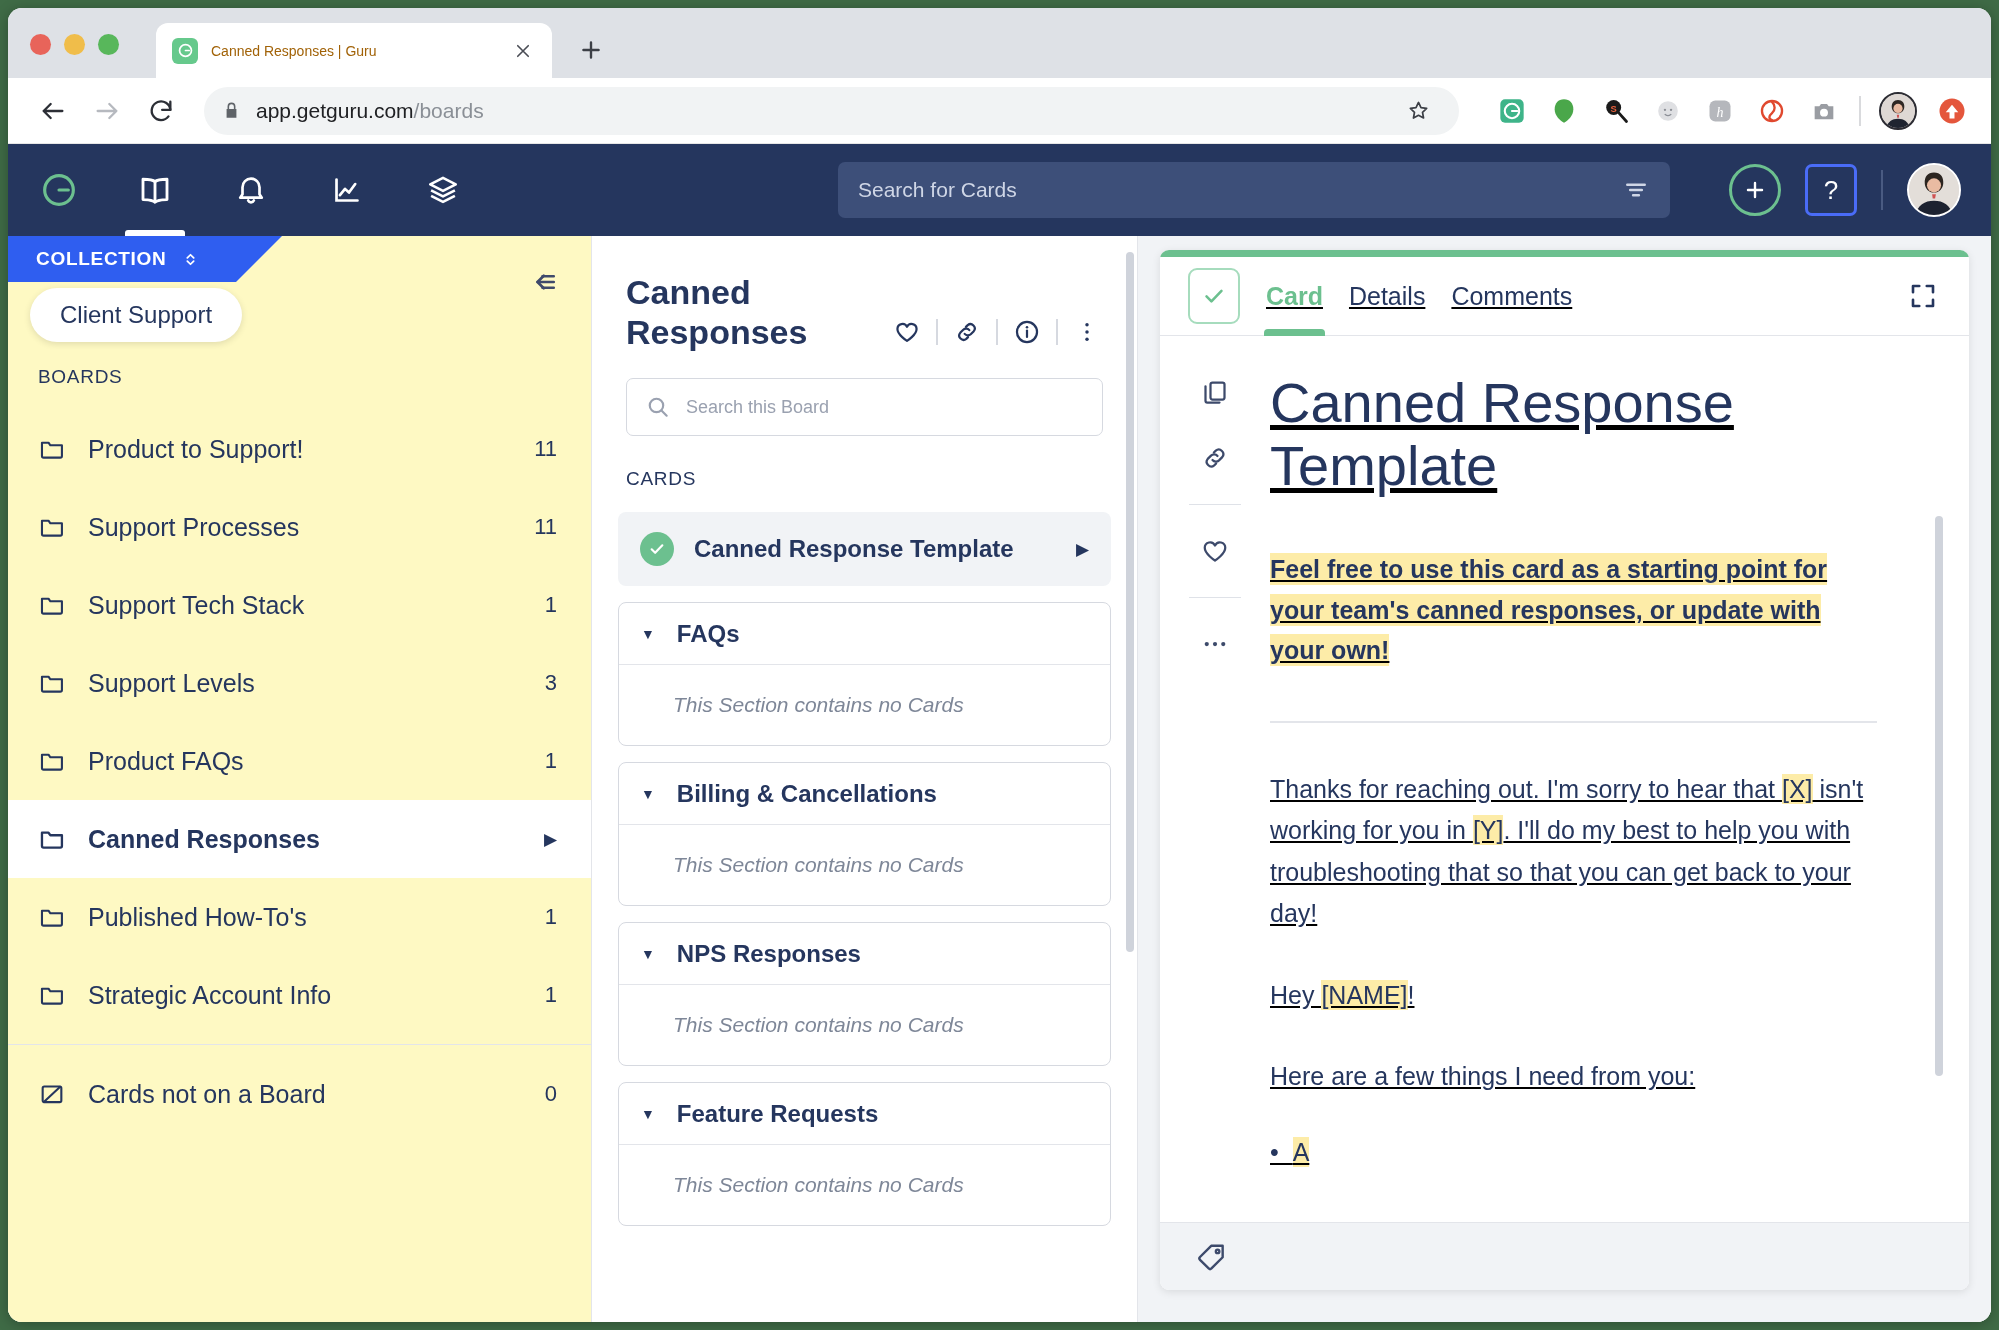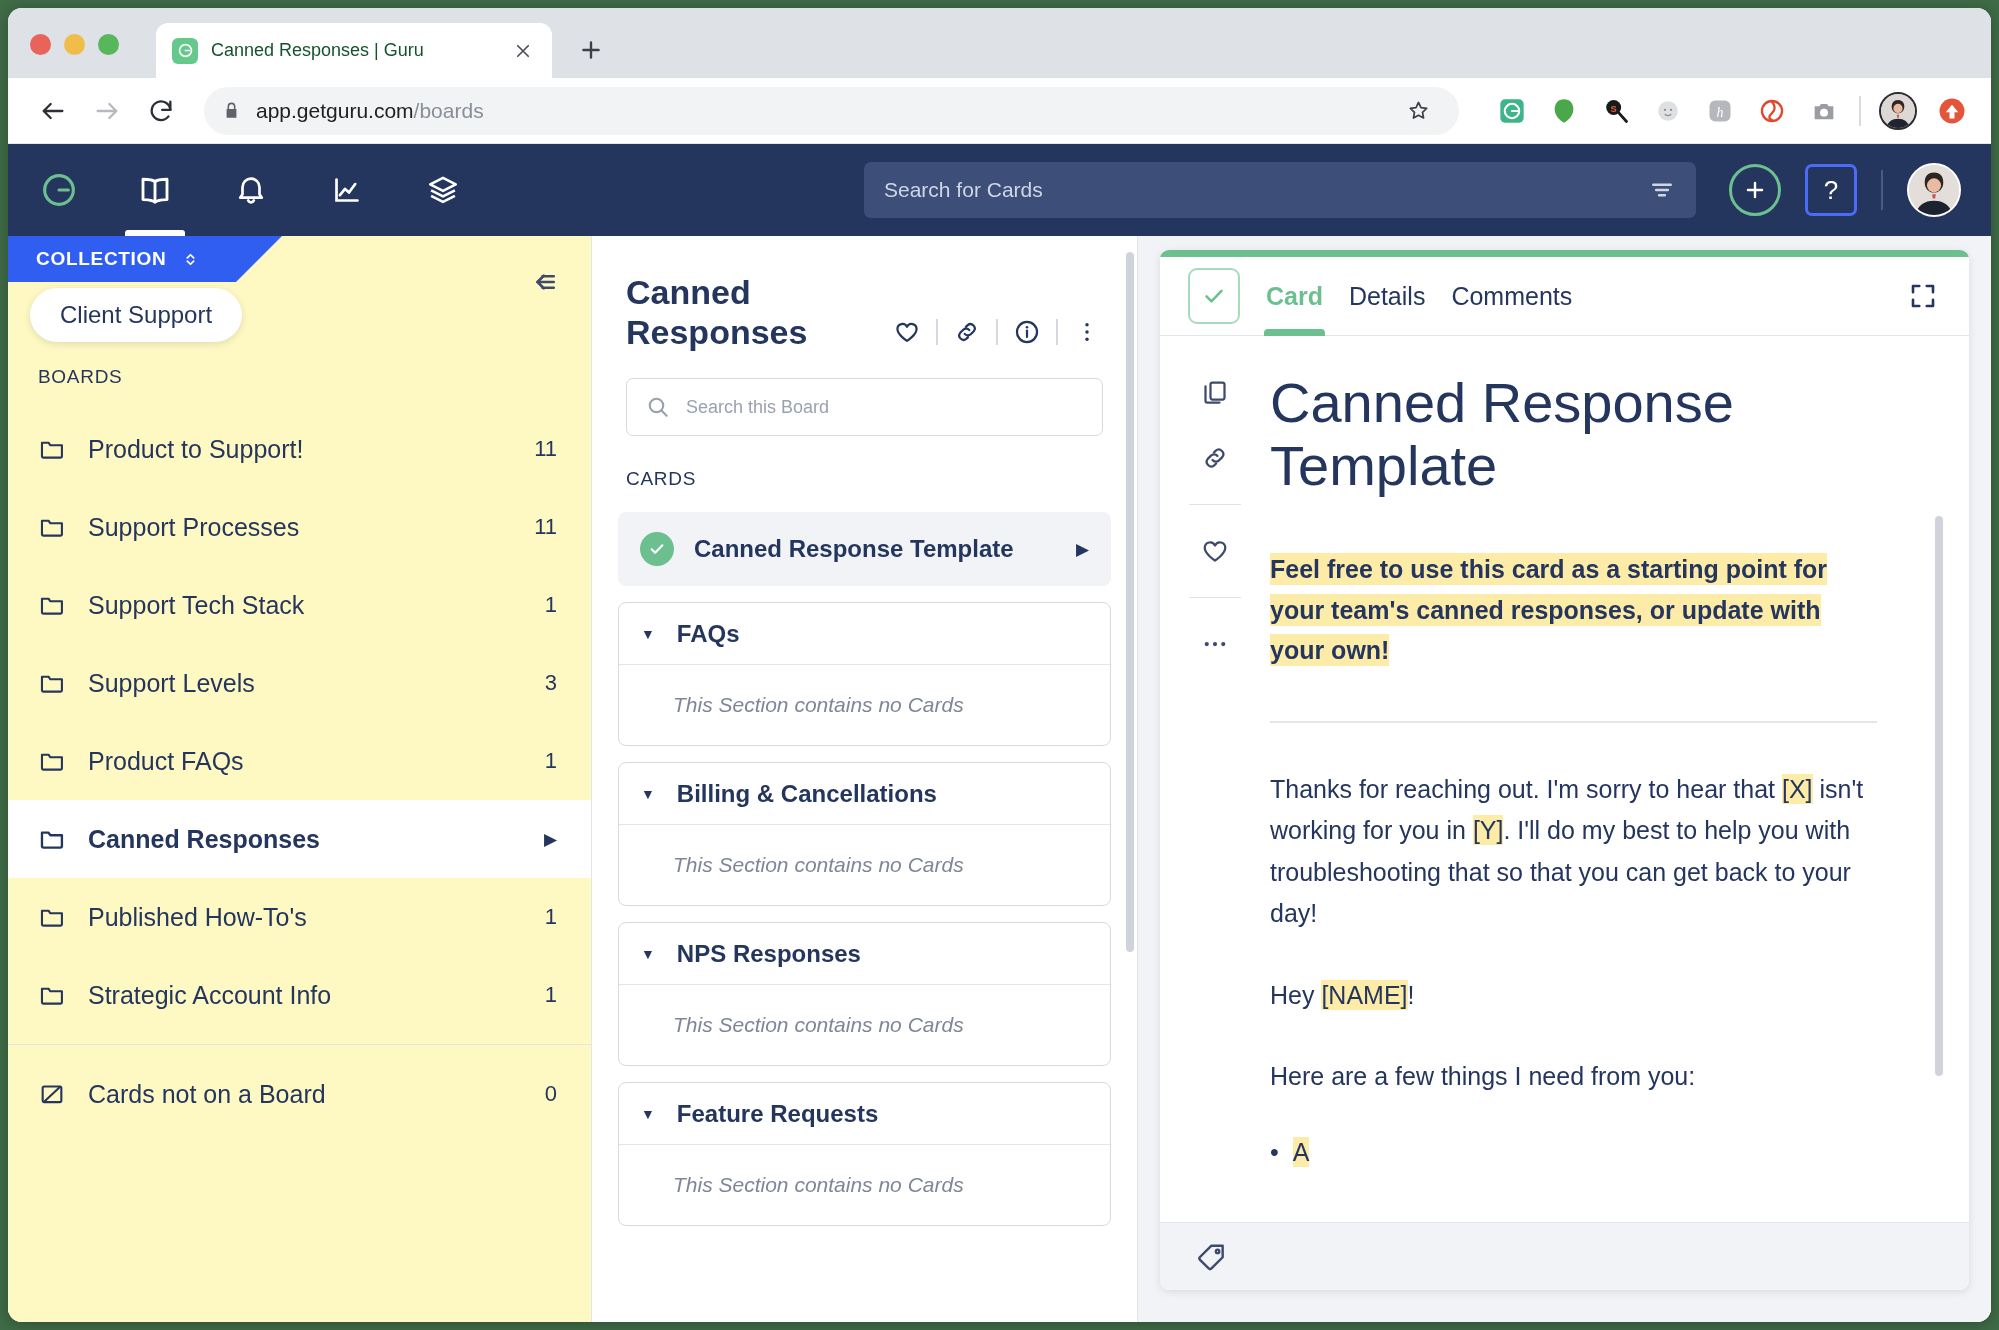--- a/index.html
+++ b/index.html
@@ -47,21 +47,21 @@
   }
   .tab-favicon {
     width: 26px; height: 26px;
     border-radius: 6px;
     background: #66c98c;
     display: flex; align-items: center; justify-content: center;
     flex: none;
   }
   .tab-favicon svg { width: 17px; height: 17px; }
   .tab-title {
-    font-size: 18px; color: #14532d;
+    font-size: 14px; color: #a16207;
     white-space: nowrap; overflow: hidden; text-overflow: ellipsis;
     flex: 1;
   }
   .tab-close { width: 26px; height: 26px; display:flex; align-items:center; justify-content:center; flex:none; }
   .newtab {
     width: 46px; height: 46px; margin-left: 16px; margin-bottom: 5px;
     display: flex; align-items: center; justify-content: center;
   }
 
   
@@ -118,21 +118,21 @@
     width: 42px; height: 92px;
     display: flex; align-items: center; justify-content: center;
     position: relative;
     flex: none;
   }
   .nav-ico.active::after {
     content: ""; position: absolute; bottom: 0; left: -9px; right: -9px;
     height: 6px; background: #ffffff; border-radius: 3px 3px 0 0;
   }
   .search-wrap {
-    position: absolute; left: 856px; width: 832px;
+    position: absolute; left: 830px; width: 832px;
     height: 56px;
     background: #3d4f79;
     border-radius: 7px;
     display: flex; align-items: center;
     padding: 0 20px;
   }
   .search-ph { font-size: 21px; color: #cfd6e6; flex: 1; }
   .nav-right {
     position: absolute; right: 30px;
     display: flex; align-items: center; gap: 24px;
@@ -292,20 +292,21 @@
     background: #cfd3db; border-radius: 4px;
   }
 
   
   .cardpane {
     flex: 1;
     background: #f1f3f6;
     padding: 14px 22px 32px 22px;
     position: relative;
     overflow: hidden;
+    text-decoration: underline;
   }
   .cardsheet {
     background: #ffffff;
     border-radius: 9px;
     height: 100%;
     display: flex; flex-direction: column;
     box-shadow: 0 2px 9px rgba(0,0,0,.10);
     overflow: hidden;
     position: relative;
   }

